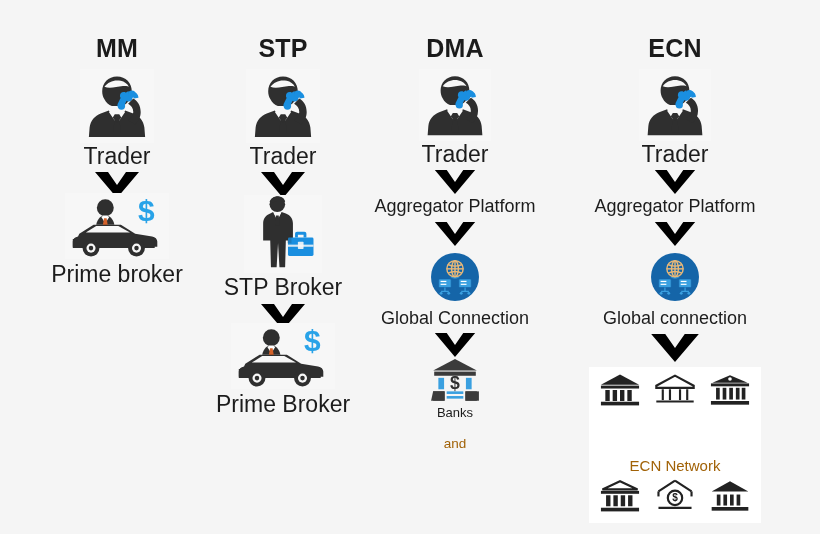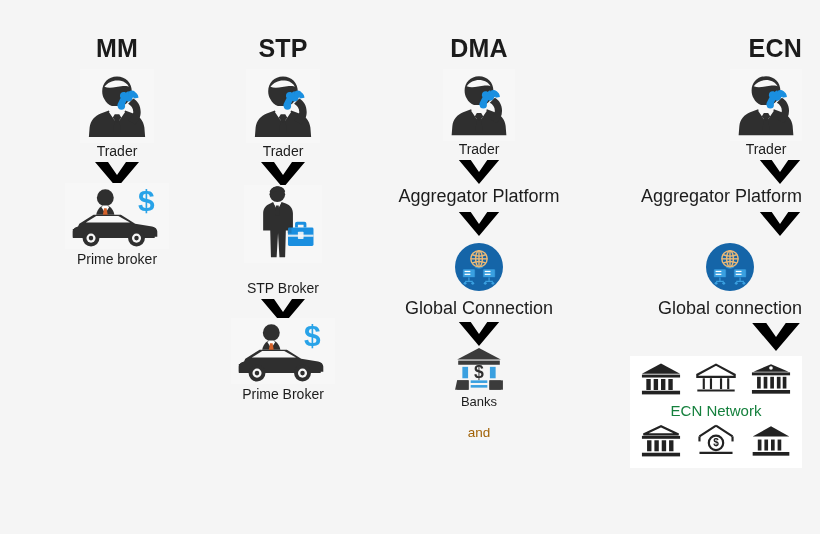--- a/index.html
+++ b/index.html
@@ -28,22 +28,22 @@
     width: 190px;
     height: 534px;
     display: flex;
     flex-direction: column;
     align-items: center;
   }
 
   
   .col-mm  { left: 22px; }
   .col-stp { left: 188px; }
-  .col-dma { left: 384px; }
-  .col-ecn { left: 612px; align-items: flex-end; }
+  .col-dma { left: 360px; }
+  .col-ecn { left: 580px; }
 
   .col-title {
     font-weight: bold;
     font-size: 25px;
     color: #1b1b1b;
     letter-spacing: 0.2px;
     line-height: 1;
     margin-top: 36px;
     margin-bottom: 6px;
     text-align: center;
@@ -61,21 +61,21 @@
     line-height: 0;
   }
 
   .node-label {
     text-align: center;
     color: #1c1c1c;
     white-space: nowrap;
     line-height: 1.15;
   }
 
-  .label-lg  { font-size: 14px; }
+  .label-lg  { font-size: 23px; }
   .label-md  { font-size: 13px; }
   .label-sm  { font-size: 18px; }
 
   .arrow {
     line-height: 0;
     display: block;
   }
 
   .stack-text {
     text-align: right;
@@ -91,23 +91,24 @@
     box-sizing: border-box;
   }
   .ecn-row {
     display: flex;
     justify-content: space-around;
     align-items: flex-end;
   }
   .ecn-net-label {
     text-align: center;
     font-size: 15px;
-    color: #15803d;
+    color: #a16207;
     padding: 3px 0 4px 0;
     line-height: 1;
+    margin-top: 44px;
   }
 
   .icon-plate {
     background: #f7f7f7;
     display: inline-block;
     line-height: 0;
   }
 </style>
 </head>
 <body>
@@ -204,21 +205,21 @@
       </span>
       <span class="node-label label-lg">Trader</span>
     </div>
 
     <span class="arrow" style="margin-top:2px;">
       <svg width="48" height="28" viewBox="0 0 48 28">
           <path d="M2 1h13l9 13 9-13h13L24 27z" fill="#000"></path>
         </svg>
     </span>
 
-    <div class="node" style="margin-top:-4px;gap:16px;">
+    <div class="node" style="margin-top:-4px;">
       <span class="node-icon icon-plate">
         <svg width="78" height="78" viewBox="0 0 110 110">
           <g fill="#2f2f2f">
             <ellipse cx="47" cy="13" rx="11" ry="11"></ellipse>
             <path d="M36 10c2-6 8-9 14-8 5 1 8 4 8 8-4-2-9-2-13-1-3 1-6 2-9 1z" fill="#2f2f2f"></path>
             <path d="M37 26c-6 2-10 7-10 14v24h10l1 38h8l2-34 2 34h8l1-38h10V40c0-7-4-12-10-14l-6-2-6 12-6-12z"></path>
           </g>
           <path d="M42 25l5 10 5-10-3-1h-4z" fill="#f7f7f7"></path>
           <path d="M45 29h4l1 14h-6z" fill="#2f2f2f"></path>
           <g fill="#1a8fe0">

